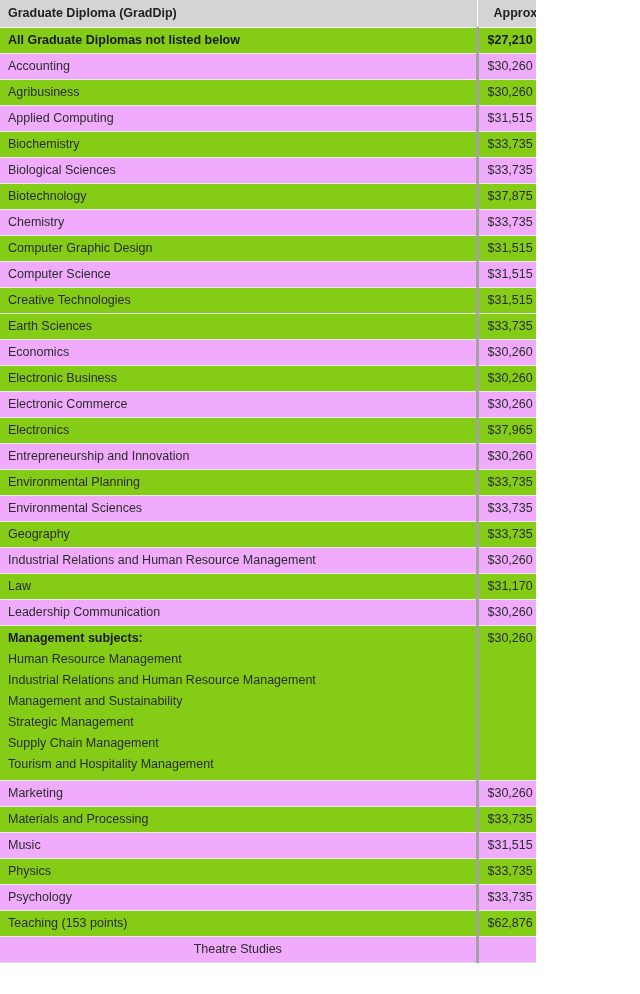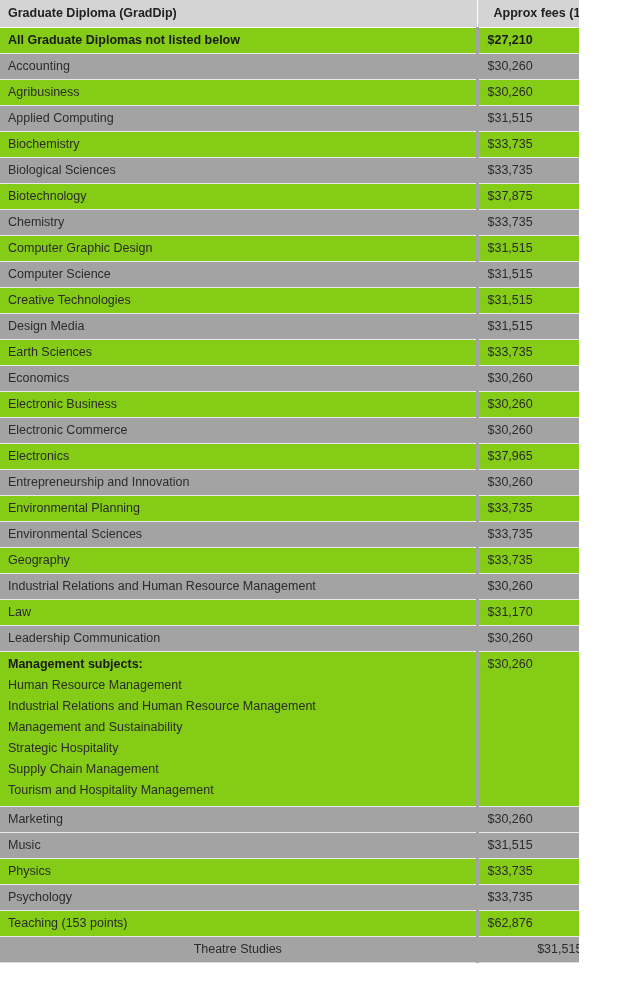--- a/index.html
+++ b/index.html
@@ -11,21 +11,21 @@
   body {
     width: 640px;
     height: 994px;
     font-family: "Liberation Sans", "DejaVu Sans", sans-serif;
     -webkit-font-smoothing: antialiased;
     overflow: hidden;
   }
 
   #fees-table {
     position: relative;
-    width: 579px;
+    width: 536px;
     height: 994px;
     box-sizing: border-box;
     overflow: hidden;
   }
 
   
   .watermark-layer {
     position: absolute;
     inset: 0;
     pointer-events: none;
@@ -88,21 +88,21 @@
     background: transparent;
   }
   .tbl tbody td.td-fee {
     border-left: 3px solid #a3a3a3;
     padding-left: 9px;
     white-space: nowrap;
   }
 
   
   .tbl tbody tr.stripe > td { background-color: #84cc16; }
-  .tbl tbody tr.plain  > td { background-color: #a3a3a3; }
+  .tbl tbody tr.plain  > td { background-color: #f0abfc; }
 
   
   .tbl tbody tr.row-emph > td { font-weight: bold; color: #1a1a1a; }
 
   
   td.group-cell { padding-top: 6px; padding-bottom: 10px; }
   .group-title {
     font-weight: bold;
     color: #1a1a1a;
     display: block;
@@ -175,24 +175,20 @@
           <td class="td-fee">$31,515</td>
         </tr>
         <tr class="plain">
           <td>Computer Science</td>
           <td class="td-fee">$31,515</td>
         </tr>
         <tr class="stripe">
           <td>Creative Technologies</td>
           <td class="td-fee">$31,515</td>
         </tr>
-        <tr class="plain">
-          <td>Design Media</td>
-          <td class="td-fee">$31,515</td>
-        </tr>
         <tr class="stripe">
           <td>Earth Sciences</td>
           <td class="td-fee">$33,735</td>
         </tr>
         <tr class="plain">
           <td>Economics</td>
           <td class="td-fee">$30,260</td>
         </tr>
         <tr class="stripe">
           <td>Electronic Business</td>
@@ -233,30 +229,34 @@
         <tr class="plain">
           <td>Leadership Communication</td>
           <td class="td-fee">$30,260</td>
         </tr>
         <tr class="stripe">
           <td class="group-cell">
             <span class="group-title">Management subjects:</span>
             <span class="group-sub">Human Resource Management</span>
             <span class="group-sub">Industrial Relations and Human Resource Management</span>
             <span class="group-sub">Management and Sustainability</span>
-            <span class="group-sub">Strategic Hospitality</span>
+            <span class="group-sub">Strategic Management</span>
             <span class="group-sub">Supply Chain Management</span>
             <span class="group-sub">Tourism and Hospitality Management</span>
           </td>
           <td class="td-fee">$30,260</td>
         </tr>
         <tr class="plain">
           <td>Marketing</td>
           <td class="td-fee">$30,260</td>
         </tr>
+        <tr class="stripe">
+          <td>Materials and Processing</td>
+          <td class="td-fee">$33,735</td>
+        </tr>
         <tr class="plain">
           <td>Music</td>
           <td class="td-fee">$31,515</td>
         </tr>
         <tr class="stripe">
           <td>Physics</td>
           <td class="td-fee">$33,735</td>
         </tr>
         <tr class="plain">
           <td>Psychology</td>

